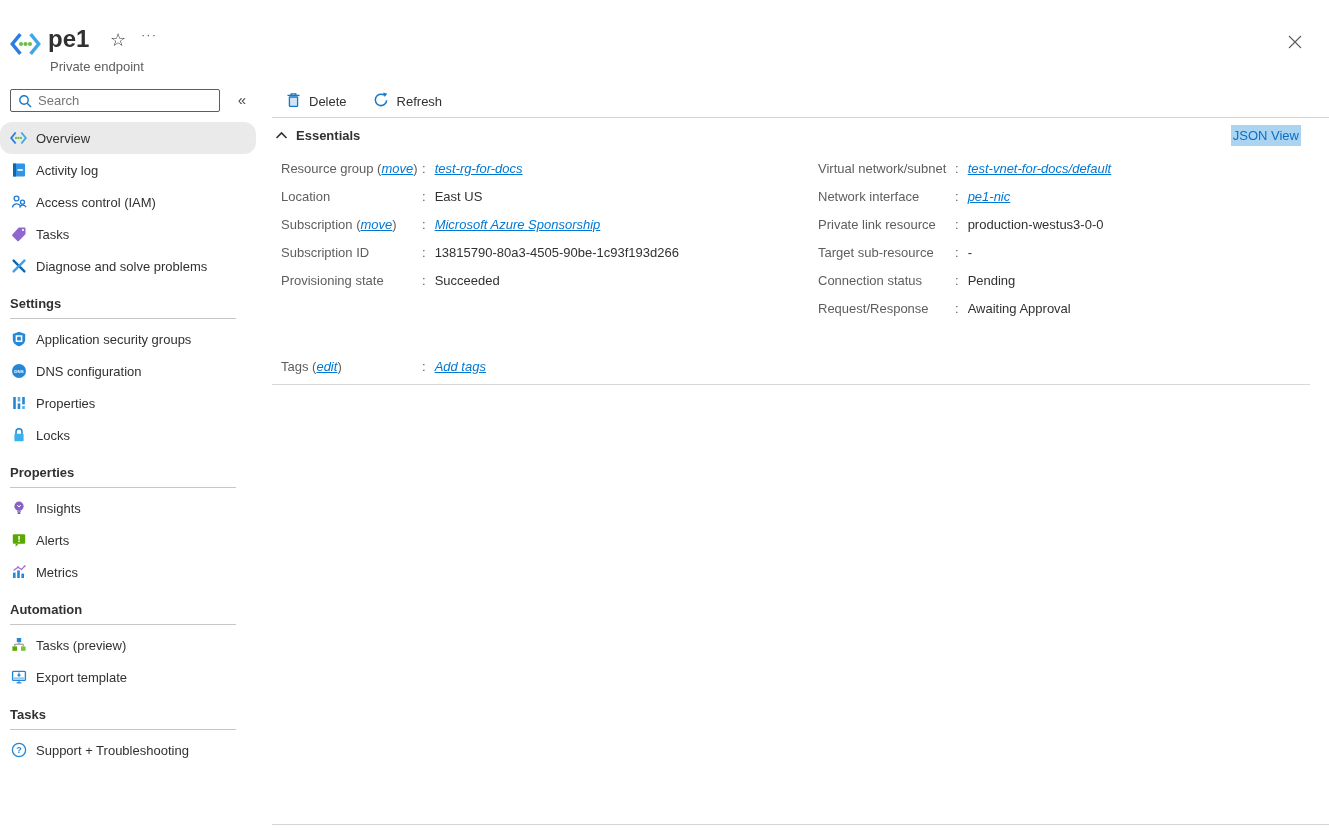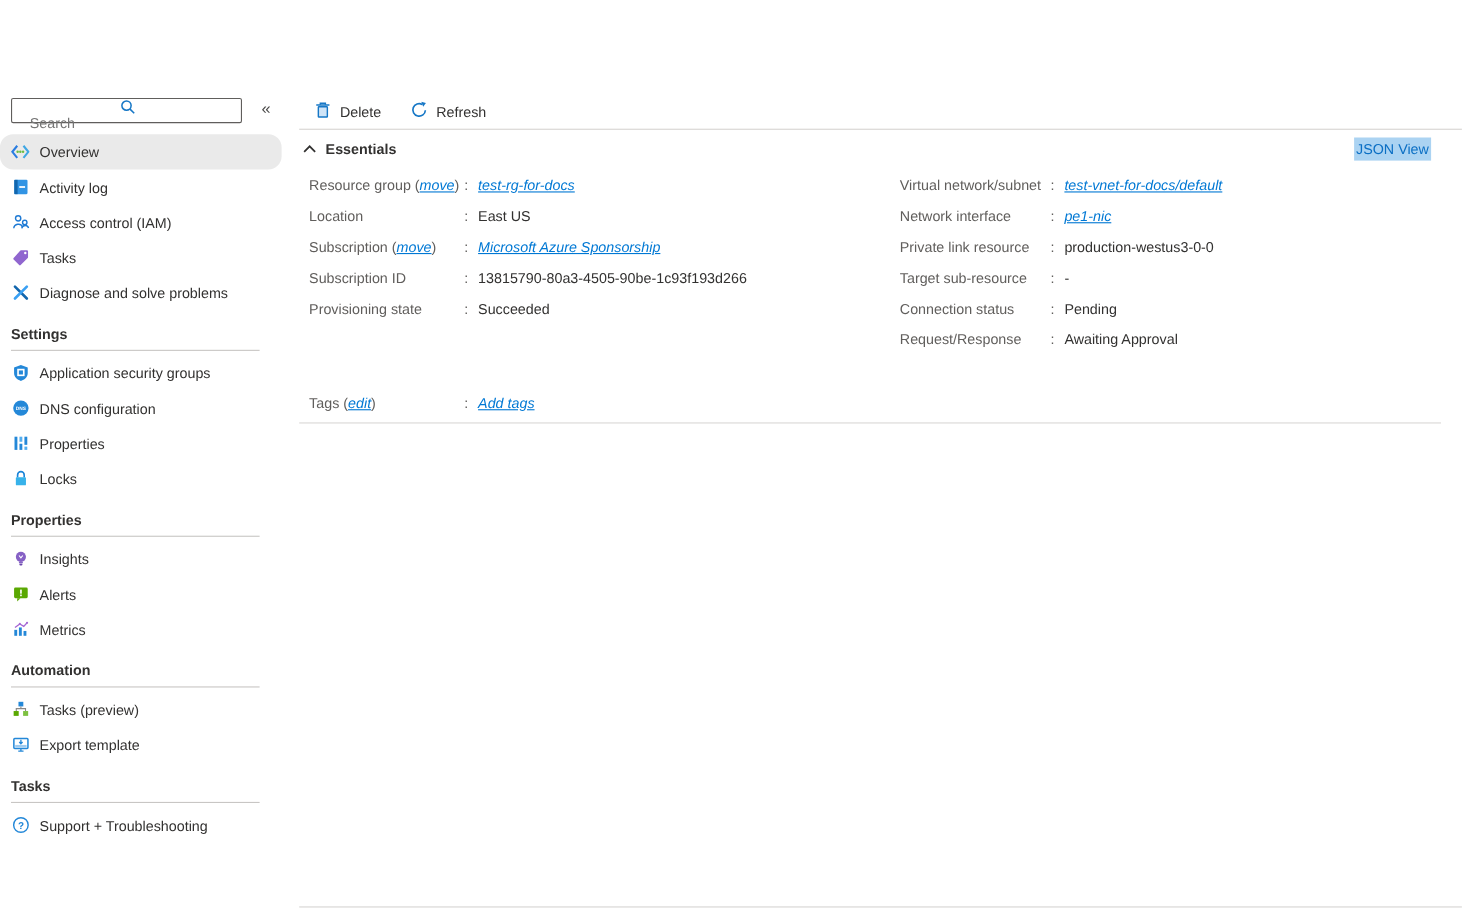--- a/index.html
+++ b/index.html
@@ -12,21 +12,21 @@
   .pe-big-icon svg { width:31px; height:24px; }
   .page-title { position:absolute; left:48px; top:26px; font-size:24px; font-weight:700; line-height:26px; }
   .fav-star { position:absolute; left:110px; top:31px; font-size:18px; color:#323130; cursor:pointer; line-height:18px; }
   .more-dots { position:absolute; left:141px; top:27px; font-size:13px; color:#605e5c; letter-spacing:1px; cursor:pointer; }
   .page-subtitle { position:absolute; left:50px; top:59px; font-size:13px; color:#605e5c; }
   .close-btn { position:absolute; right:20px; top:28px; width:28px; height:28px; display:flex; align-items:center; justify-content:center; cursor:pointer; }
 
   
   .sidebar { position:absolute; left:0; top:86px; width:256px; bottom:0; font-size:13px; }
   .search-row { position:relative; height:33px; }
-  .search-box { position:absolute; left:10px; top:3px; width:210px; height:23px; border:1px solid #605e5c; border-radius:2px; display:flex; align-items:center; box-sizing:border-box; background:#fff;flex-direction:column; }
+  .search-box { position:absolute; left:10px; top:3px; width:210px; height:23px; border:1px solid #605e5c; border-radius:2px; display:flex; align-items:center; box-sizing:border-box; background:#fff; }
   .search-box .s-icon { display:flex; margin:0 6px 0 7px; }
   .search-input { border:none; outline:none; flex:1; min-width:0; font-size:13px; font-family:inherit; color:#323130; background:transparent; padding:0; }
   .collapse-btn { position:absolute; right:7px; top:5px; font-size:15px; color:#494847; padding:0 3px; cursor:pointer; }
 
   .menu { margin-top:3px; }
   .menu-item { display:flex; align-items:center; height:32px; padding-left:10px; gap:9px; cursor:pointer;border-radius:12px; }
   .menu-item.selected { background:#eaeaea; }
   .mi-icon { width:17px; height:17px; flex:0 0 17px; display:flex; align-items:center; justify-content:center; }
   .section-heading { margin-top:14px; padding:0 0 7px 10px; font-weight:700; font-size:13px; color:#323130; }
   .section-divider { border:none; border-top:1px solid #c8c6c4; margin:0 20px 4px 10px; height:0; }
@@ -53,20 +53,38 @@
 
   .tags-row { margin-top:30px; padding-left:25px; }
   .tags-divider { border:none; border-top:1px solid #dad8d6; margin:4px 19px 0 16px; height:0; }
   .bottom-divider { position:absolute; left:16px; right:0; bottom:14px; border-top:1px solid #d6d4d2; height:0; }
 </style>
 </head>
 <body>
 
 <div class="app">
 
+  <div class="page-header">
+    <span class="pe-big-icon"><svg width="17" height="14" viewBox="0 0 18 14">
+          <path d="M6 1.2 1.3 7 6 12.8" fill="none" stroke="#2a7de1" stroke-width="2"></path>
+          <path d="M12 1.2 16.7 7 12 12.8" fill="none" stroke="#3fa7e4" stroke-width="2"></path>
+          <circle cx="6.4" cy="7" r="1.2" fill="#6bbe45"></circle>
+          <circle cx="9" cy="7" r="1.2" fill="#6bbe45"></circle>
+          <circle cx="11.6" cy="7" r="1.2" fill="#6bbe45"></circle>
+        </svg></span>
+    <div class="page-title">pe1</div>
+    <span class="fav-star">☆</span>
+    <span class="more-dots">···</span>
+    <div class="page-subtitle">Private endpoint</div>
+    <div class="close-btn">
+        <svg width="14" height="14" viewBox="0 0 14 14">
+          <path d="M1 1l12 12M13 1 1 13" stroke="#5c5a58" stroke-width="1.1"></path>
+        </svg>
+      </div>
+  </div>
 
   <div class="sidebar">
     <div class="search-row">
       <div class="search-box">
         <span class="s-icon">
             <svg width="14" height="14" viewBox="0 0 14 14">
               <circle cx="6" cy="6" r="4.2" fill="none" stroke="#1677c6" stroke-width="1.4"></circle>
               <path d="M9.2 9.2 13 13" stroke="#1677c6" stroke-width="1.4"></path>
             </svg>
           </span>

